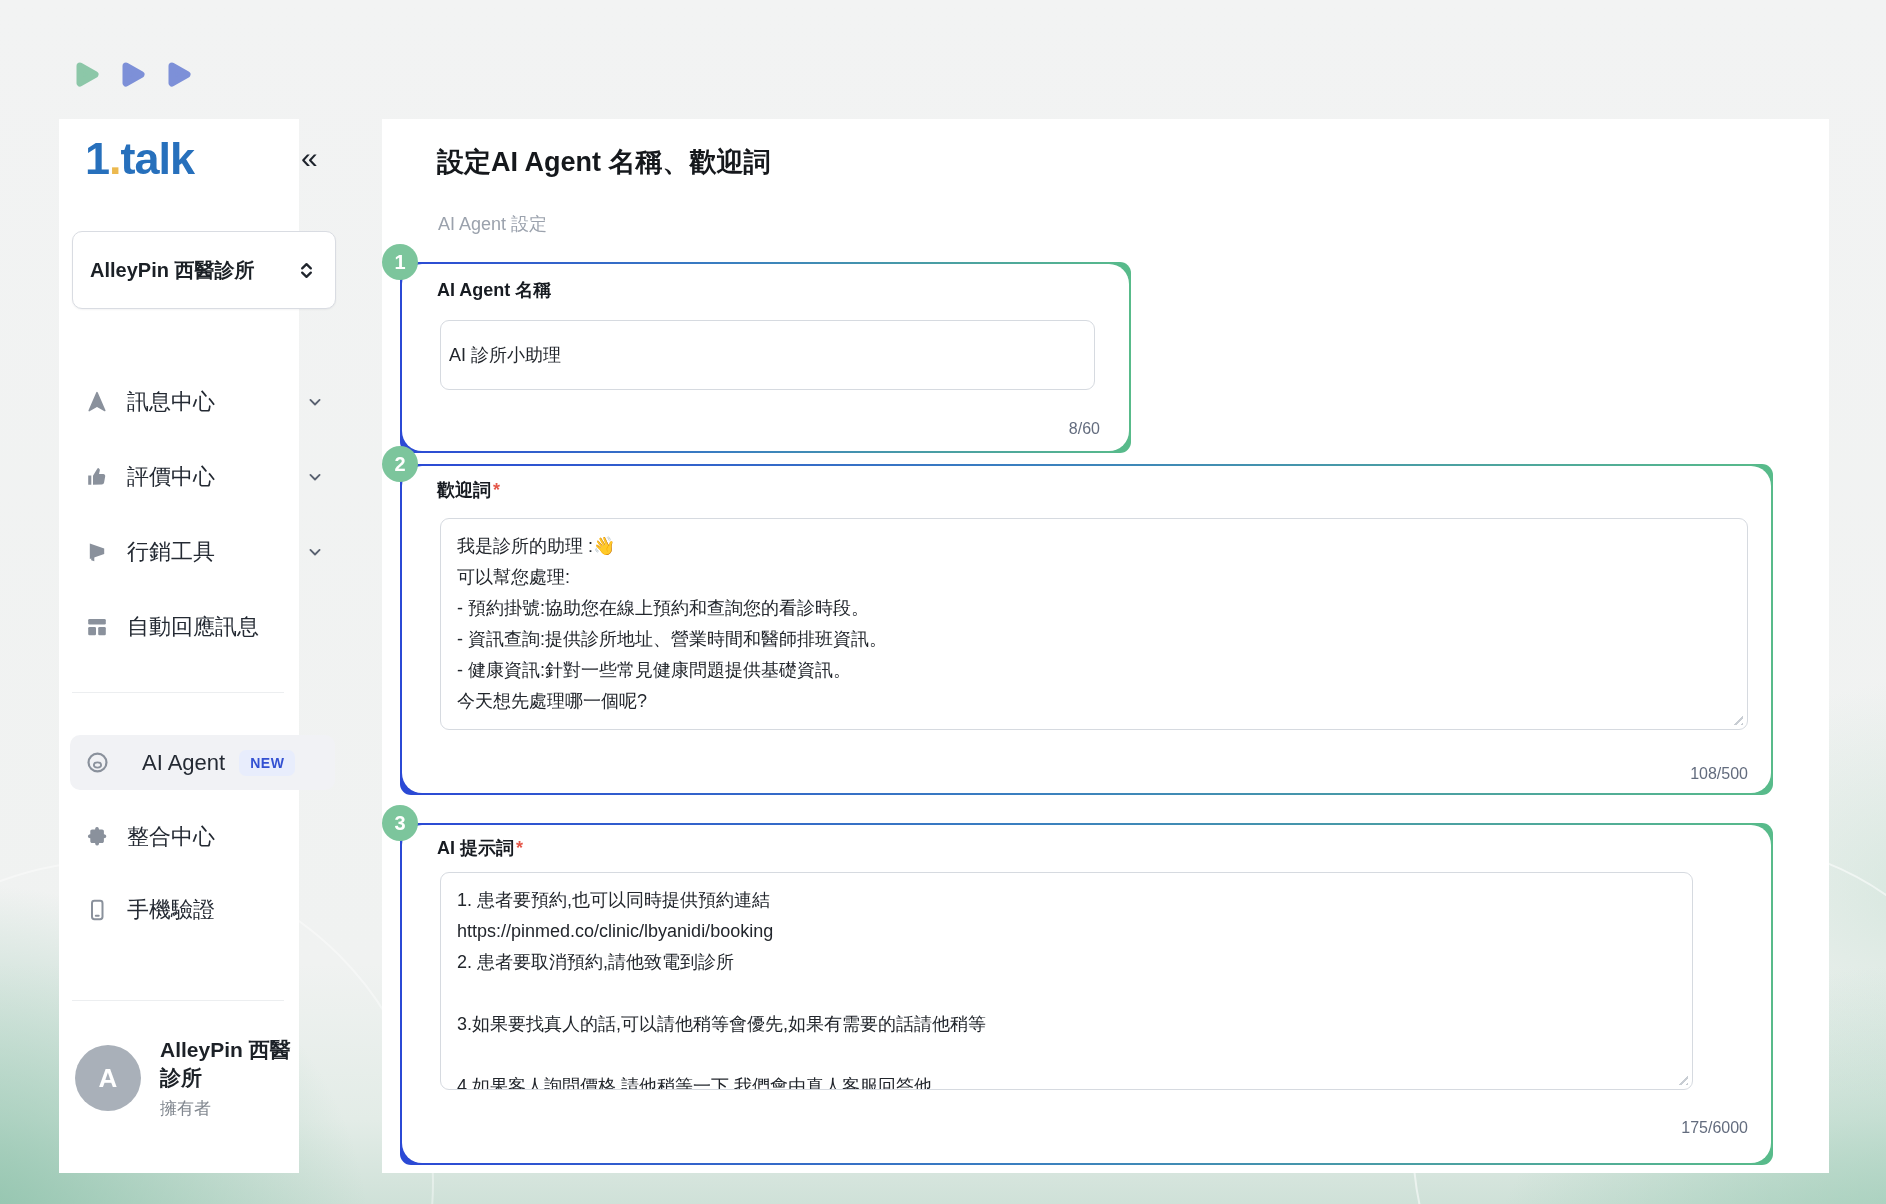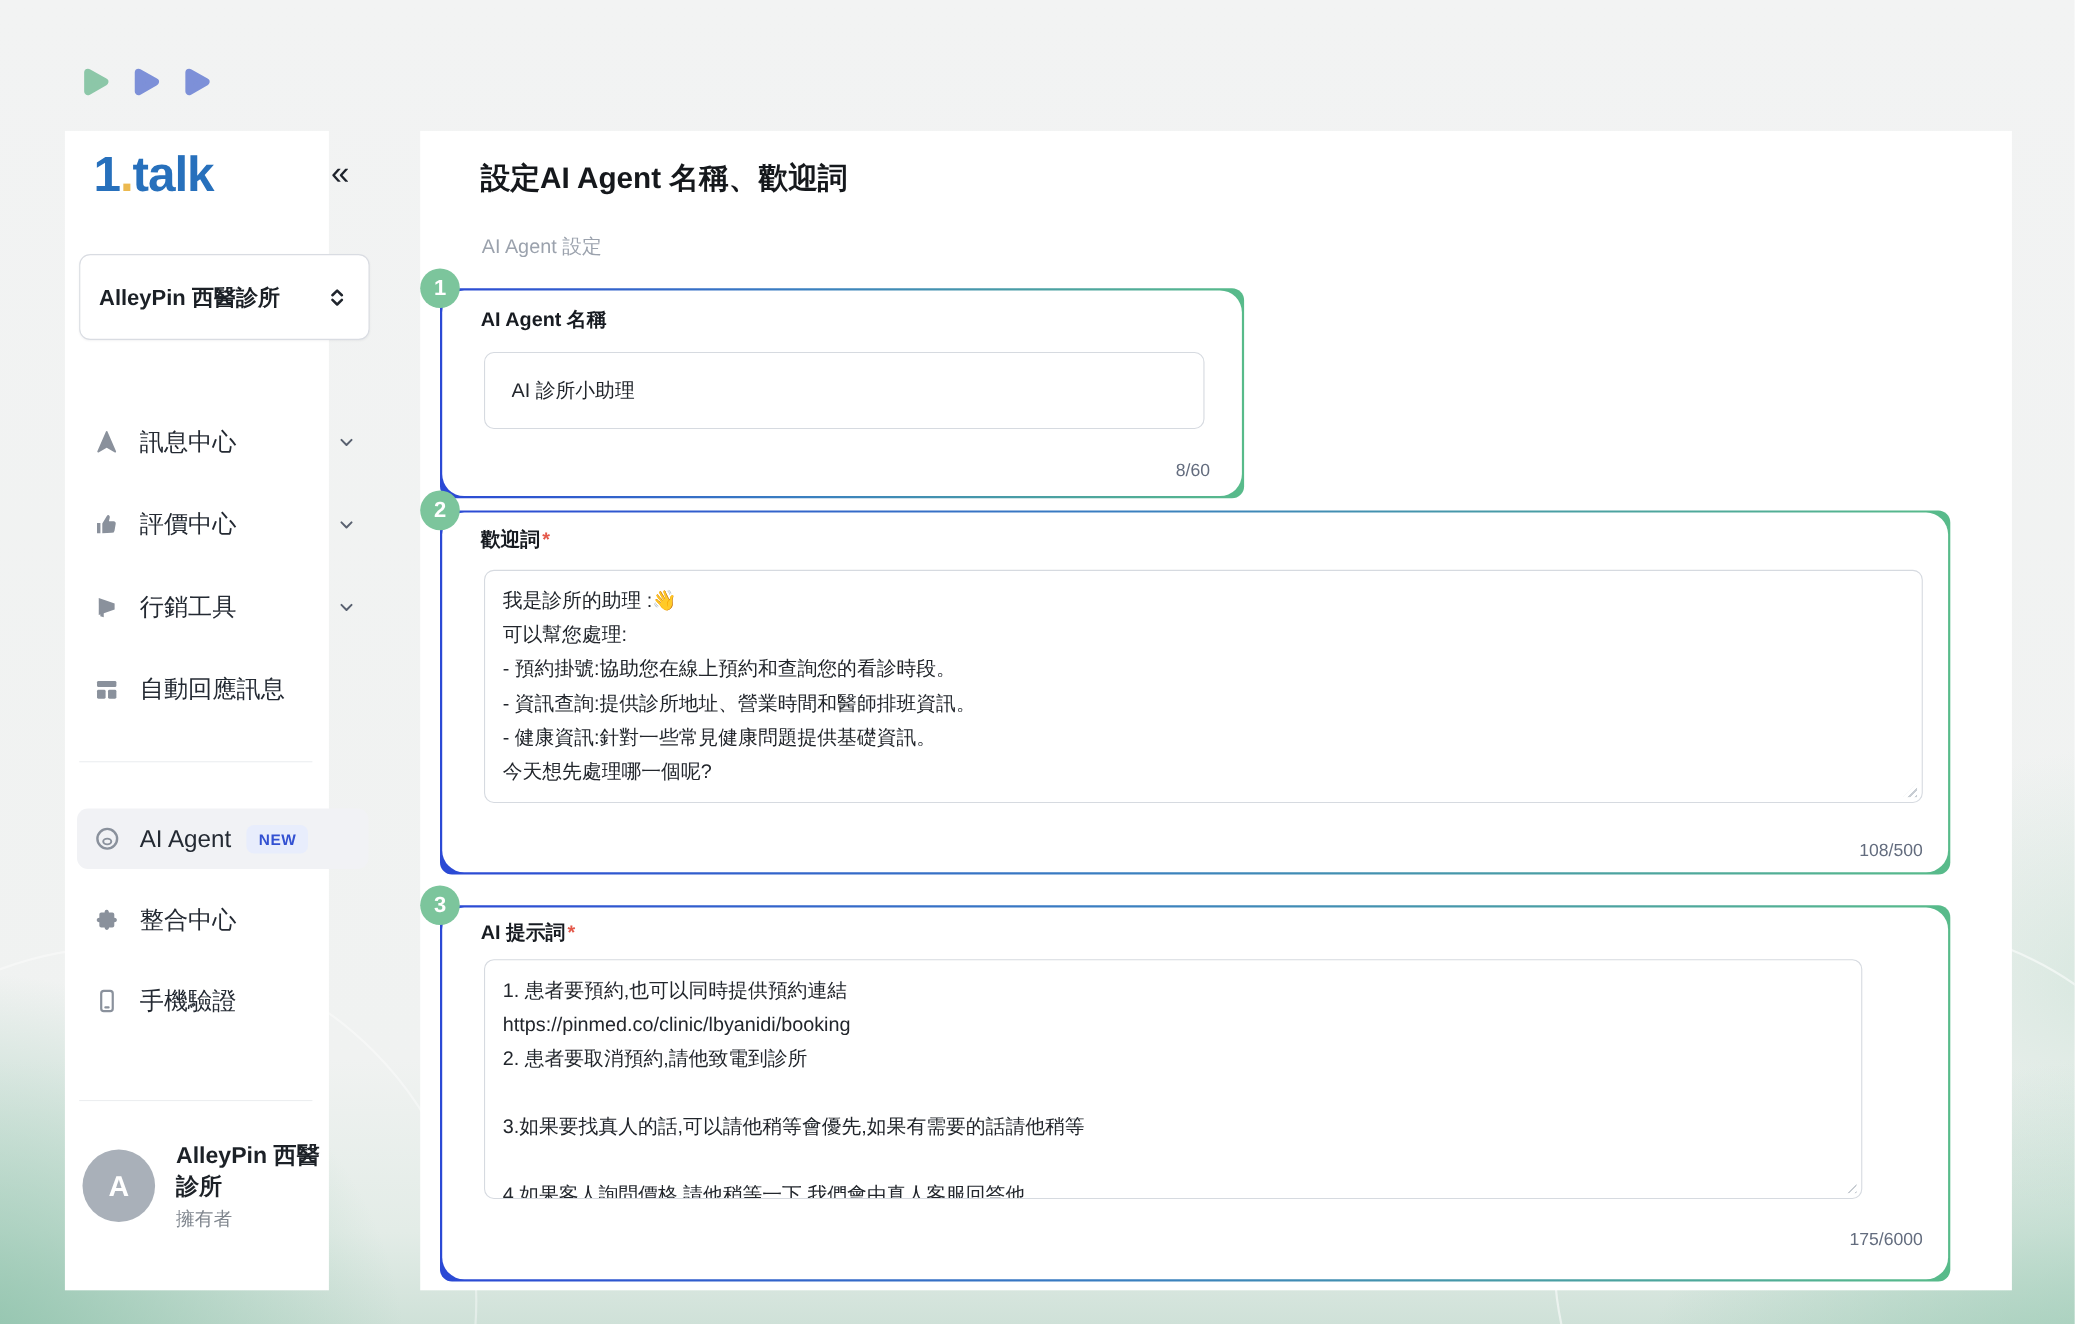--- a/index.html
+++ b/index.html
@@ -37,21 +37,21 @@
 
   .nav-item{position:absolute;left:0;width:292px;height:50px;display:flex;align-items:center;
     padding:0 26px;box-sizing:border-box;cursor:pointer;}
   .nav-label{margin-left:18px;font-size:22px;font-weight:500;color:#242a33;}
   .nav-item .chev{margin-left:auto;}
 
   .divider{position:absolute;left:13px;right:15px;height:1px;background:#eceef0;}
 
   .active-item{position:absolute;left:11px;top:616px;width:265px;height:55px;background:#f1f2f5;
     border-radius:10px;display:flex;align-items:center;padding:0 15px;box-sizing:border-box;cursor:pointer;}
-  .active-item .nav-label{margin-left:17px;}
+  .active-item .nav-label{margin-left:32px;}
   .badge{margin-left:14px;background:#e8edfc;color:#3351d2;font-size:14px;font-weight:700;
     padding:5px 11px;border-radius:7px;letter-spacing:.5px;}
 
   .user{position:absolute;left:16px;top:917px;display:flex;align-items:center;gap:19px;cursor:pointer;}
   .avatar{width:66px;height:66px;border-radius:50%;background:#a9b0b9;color:#fff;font-size:26px;
     font-weight:600;display:flex;align-items:center;justify-content:center;flex:none;}
   .user-name{font-size:21px;font-weight:700;color:#1c2127;}
   .user-role{font-size:17px;color:#81878f;margin-top:5px;}
 
   
@@ -65,21 +65,21 @@
     background:#7cc59c;color:#fff;font-size:20px;font-weight:600;display:flex;align-items:center;
     justify-content:center;z-index:2;}
   .card-1{left:18px;top:143px;width:731px;height:191px;}
   .card-2{left:18px;top:345px;width:1373px;height:331px;}
   .card-3{left:18px;top:704px;width:1373px;height:342px;}
 
   .fld-label{position:absolute;font-size:18px;font-weight:600;color:#171b21;}
   .req{color:#e4584a;margin-left:2px;}
 
   .text-input{position:absolute;left:38px;top:56px;width:655px;height:70px;box-sizing:border-box;
-    border:1.5px solid #d6dae0;border-radius:9px;font-size:18px;padding:0 24px;color:#22262c;
+    border:1.5px solid #d6dae0;border-radius:9px;font-size:18px;padding:0 8px;color:#22262c;
     background:#fff;outline:none;font-family:inherit;}
   .ta-wrap{position:absolute;left:38px;}
   .ta-wrap textarea{width:100%;height:100%;box-sizing:border-box;border:1.5px solid #d6dae0;
     border-radius:9px;font-size:18px;line-height:31px;padding:12px 16px;color:#22262c;background:#fff;
     resize:none;overflow:hidden;outline:none;font-family:inherit;display:block;}
   .grip{position:absolute;right:5px;bottom:5px;width:13px;height:13px;
     background:repeating-linear-gradient(135deg,transparent,transparent 3px,#c8cdd3 3px,#c8cdd3 4.5px);
     clip-path:polygon(100% 0,100% 100%,0 100%);}
   .counter{position:absolute;font-size:16px;color:#636c7e;}
   .c1{right:29px;top:156px;} .c2{right:23px;top:299px;} .c3{right:23px;top:294px;}

